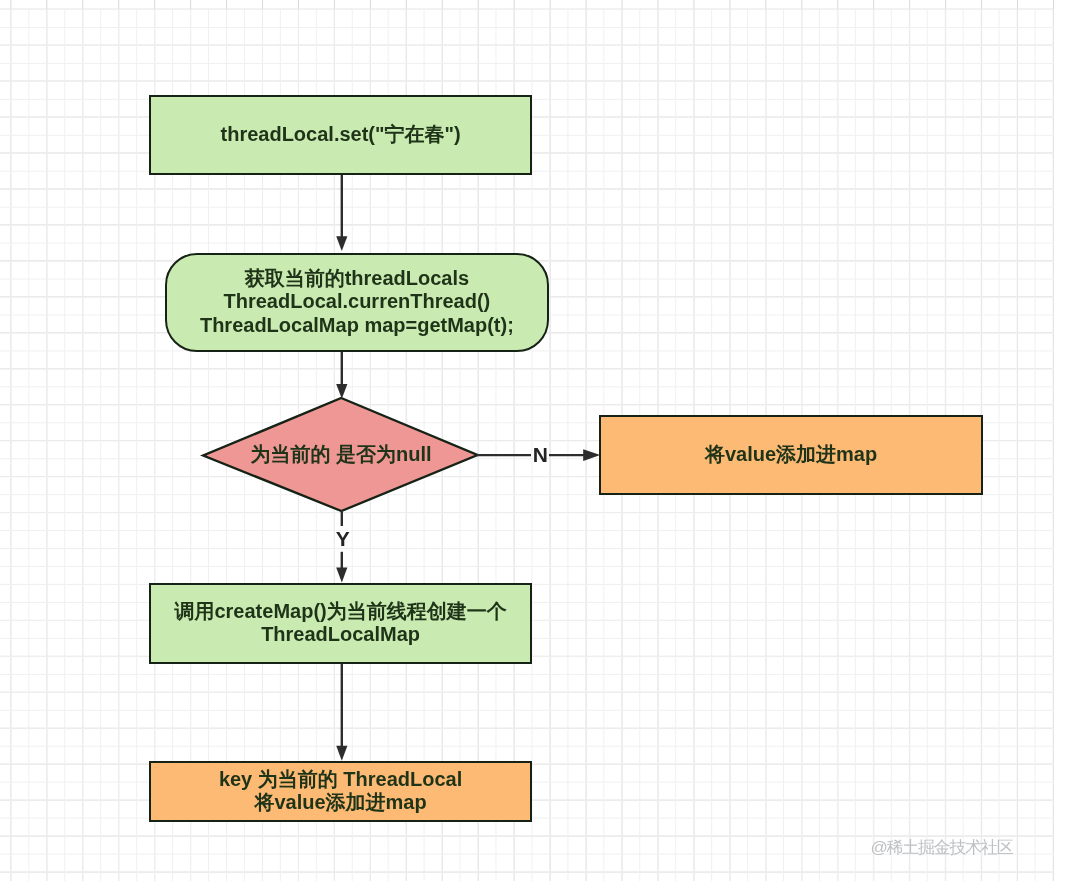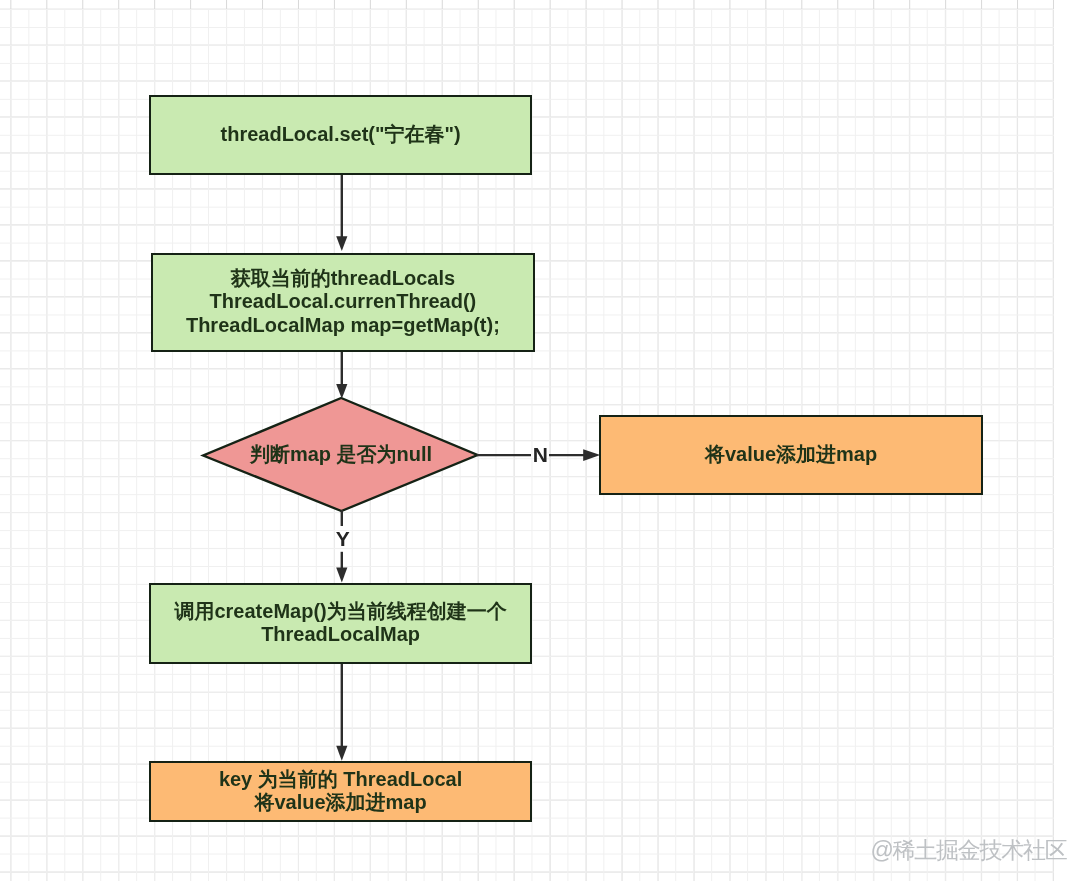--- a/index.html
+++ b/index.html
@@ -29,21 +29,21 @@
         display:flex;align-items:center;justify-content:center;text-align:center;
         font-weight:bold;color:#1f3318;font-size:20px;line-height:23.7px;
         white-space:pre-line;filter:opacity(1);}
   .node.boxed{border:2.5px solid #152215;}
   .fill-light{background:#c9eab1;}
   .fill-green{background:#fdba74;}
 
   .elabel{position:absolute;font-size:21px;color:#242424;font-weight:bold;
           line-height:1;filter:opacity(1);}
 
-  .wm{position:absolute;color:#bec1c4;font-size:23px;letter-spacing:-1.25px;
+  .wm{position:absolute;color:#bec1c4;font-size:17px;letter-spacing:-1.25px;
       white-space:nowrap;line-height:1;filter:opacity(1);}
 </style>
 </head>
 <body>
 
 <div id="canvas">
 
   <div class="grid"></div>
   <div class="grid-minor"></div>
 
@@ -74,25 +74,25 @@
     </g>
 
     <g>
       <line x1="341.8" y1="662" x2="341.8" y2="746" stroke="#2d2d2d" stroke-width="2.4"></line>
       <polygon points="341.8,760.7 336.2,745.7 347.4,745.7" fill="#2d2d2d"></polygon>
     </g>
   </svg>
 
   <div class="node boxed fill-light" style="left:148.7px;top:94.6px;width:383.8px;height:80.5px;">threadLocal.set("宁在春")</div>
 
-  <div class="node boxed fill-light" style="left:151px;top:252.6px;width:383.8px;height:99.5px;">获取当前的threadLocals
+  <div class="node boxed fill-light" style="left:165px;top:252.6px;width:383.8px;height:99.5px;border-radius:32px;">获取当前的threadLocals
 ThreadLocal.currenThread()
 ThreadLocalMap map=getMap(t);</div>
 
-  <div class="node" style="left:205px;top:398px;width:272px;height:114px;">判断map 是否为null</div>
+  <div class="node" style="left:205px;top:398px;width:272px;height:114px;">为当前的 是否为null</div>
 
   <div class="node boxed fill-green" style="left:599px;top:414.5px;width:384.1px;height:80.9px;">将value添加进map</div>
 
   <div class="node boxed fill-light" style="left:148.7px;top:582.6px;width:383.8px;height:81.3px;">调用createMap()为当前线程创建一个
 ThreadLocalMap</div>
 
   <div class="node boxed fill-green" style="left:148.7px;top:760.9px;width:383.8px;height:61px;">key 为当前的 ThreadLocal
 将value添加进map</div>
 
   <div class="elabel" style="left:532.8px;top:443.5px;">N</div>

